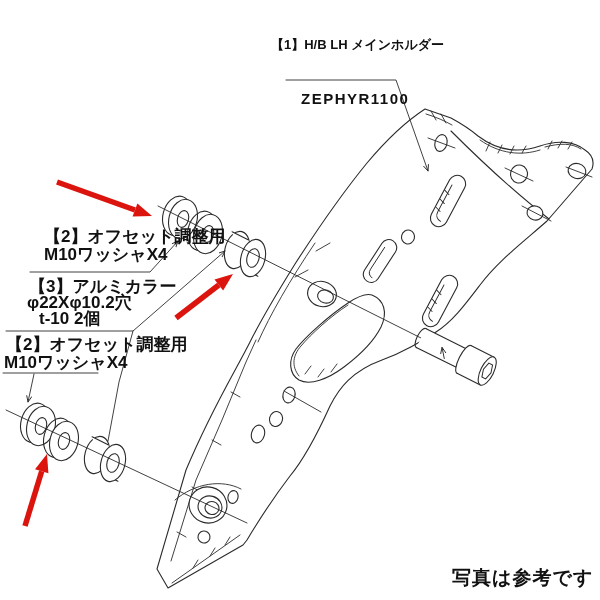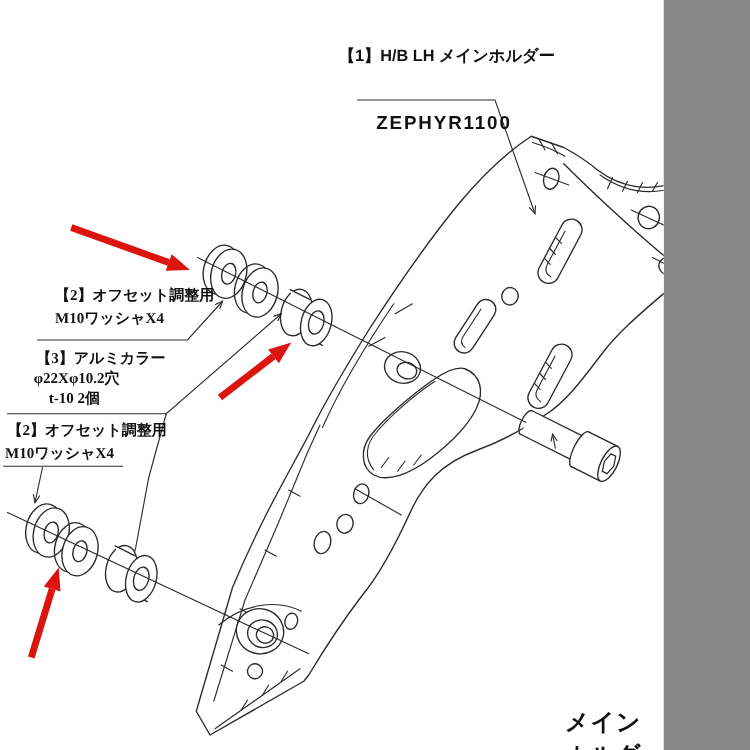--- a/index.html
+++ b/index.html
@@ -3,33 +3,33 @@
 <meta charset="utf-8">
 <style>
   :root{
     --line:#2b2b2b;
     --red:#dc140e;
     --text:#111111;
     --bg:#ffffff;
   }
   html,body{margin:0;padding:0;background:#888;}
   #stage{
-    position:relative;width:508px;height:600px;background:var(--bg);
-    overflow:hidden;font-family:"Liberation Sans","DejaVu Sans",sans-serif;padding-left:23px;
+    position:relative;width:600px;height:600px;background:var(--bg);
+    overflow:hidden;font-family:"Liberation Sans","DejaVu Sans",sans-serif;
   }
   svg{position:absolute;left:0;top:0;}
   .ln{stroke:var(--line);stroke-width:1.1;fill:none;stroke-linecap:round;stroke-linejoin:round;}
   .lnf{stroke:var(--line);stroke-width:1.1;fill:#fff;stroke-linejoin:round;}
   .thin{stroke:var(--line);stroke-width:0.9;fill:none;stroke-linecap:round;}
   .tick{stroke:var(--line);stroke-width:0.9;fill:none;stroke-linecap:round;}
   .red{fill:var(--red);stroke:none;}
   .redshaft{stroke:var(--red);stroke-width:5.5;fill:none;}
   .callout{position:absolute;color:var(--text);font-weight:700;line-height:16px;white-space:nowrap;}
   .c13{font-size:13px;}
-  .c12{font-size:12px;line-height:15px;font-family:Liberation Serif, serif;}
+  .c12{font-size:17px;line-height:15px;}
   .zep{font-size:15px;letter-spacing:1.5px;}
   #caption{position:absolute;left:452px;top:565px;font-size:19px;font-weight:600;color:var(--text);letter-spacing:1px;}
 </style>
 </head>
 <body>
 
 <div id="stage">
 
   <svg width="600" height="600" viewBox="0 0 600 600">
     <defs>
@@ -227,14 +227,14 @@
   <div class="callout c12" style="left:44px;top:229px;">【2】オフセット調整用</div>
   <div class="callout c12" style="left:44px;top:247px;">M10ワッシャX4</div>
 
   <div class="callout c12" style="left:29px;top:279px;">【3】アルミカラー</div>
   <div class="callout c12" style="left:27px;top:295px;text-align:right;">φ22Xφ10.2穴</div>
   <div class="callout c12" style="left:39px;top:311px;">t-10 2個</div>
 
   <div class="callout c12" style="left:6px;top:337px;">【2】オフセット調整用</div>
   <div class="callout c12" style="left:4px;top:355px;">M10ワッシャX4</div>
 
-  <div id="caption">メインホルダー</div>
+  <div id="caption">写真は参考です</div>
 </div>
 
 </body></html>

